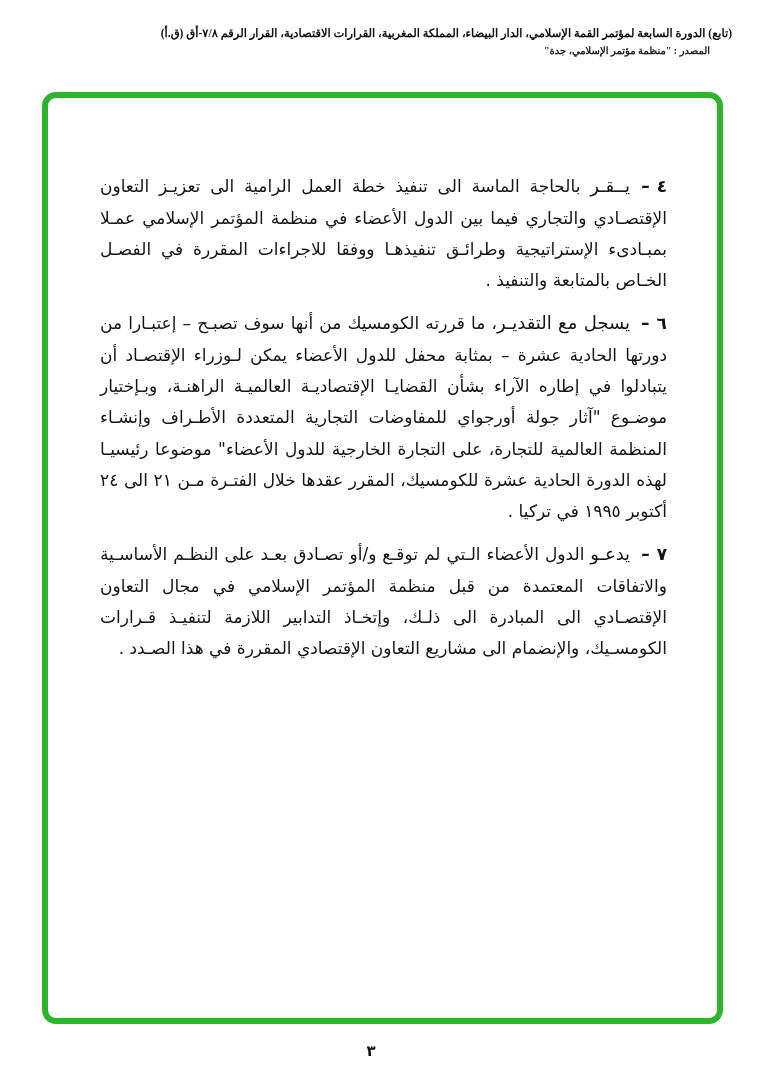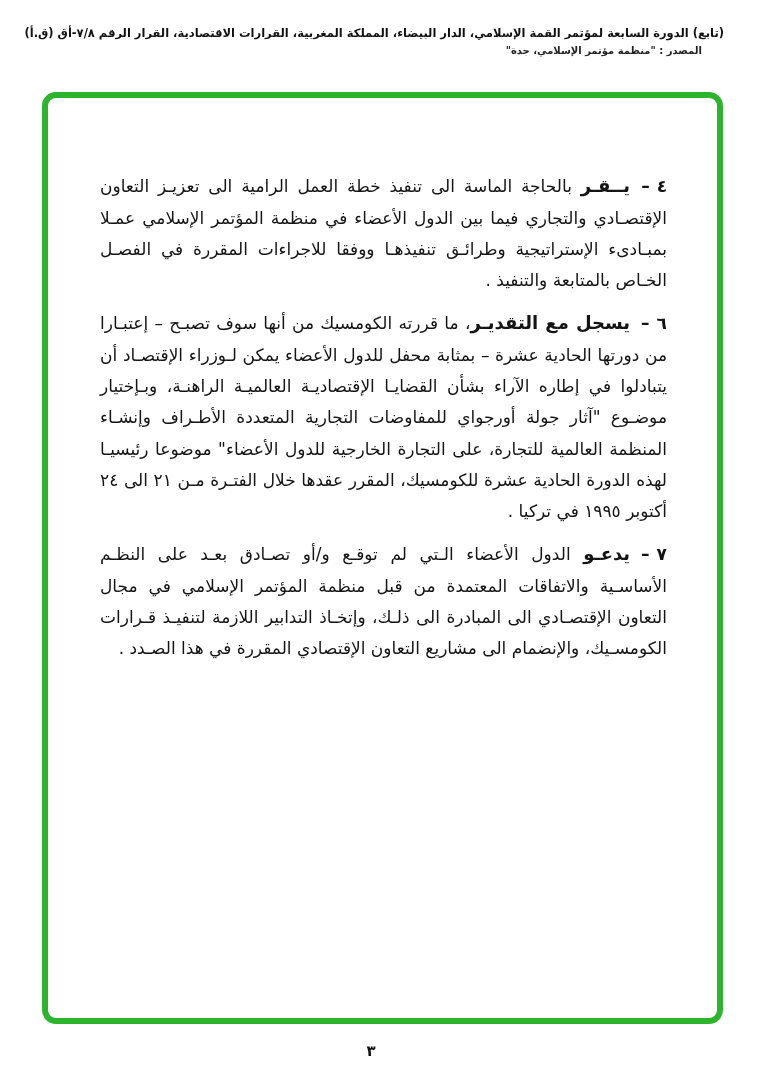--- a/index.html
+++ b/index.html
@@ -13,23 +13,24 @@
     font-family: "DejaVu Sans", sans-serif;
     color: #161616;
     overflow: hidden;
   }
 
   
   .doc-header {
     position: absolute;
     top: 26px;
     left: 38px;
-    right: 40px;
+    right: 32px;
     text-align: right;
     direction: rtl;
+    font-family: Liberation Serif, serif;
   }
   .header-line1 {
     font-size: 11.5px;
     font-weight: bold;
     white-space: nowrap;
     letter-spacing: 0;
     color: #111;
   }
   .header-line2 {
     margin-top: 5px;
@@ -68,21 +69,21 @@
   }
   .item .num {
     font-weight: bold;
     font-size: 17px;
   }
   .item .dash {
     font-weight: bold;
     margin: 0 7px 0 11px;
   }
   .item .lead {
-    font-weight: bold;
+    font-weight: normal;
     font-size: 18px;
   }
 
   
   .doc-footer {
     position: absolute;
     bottom: 22px;
     left: 0;
     right: 22px;
     text-align: center;

